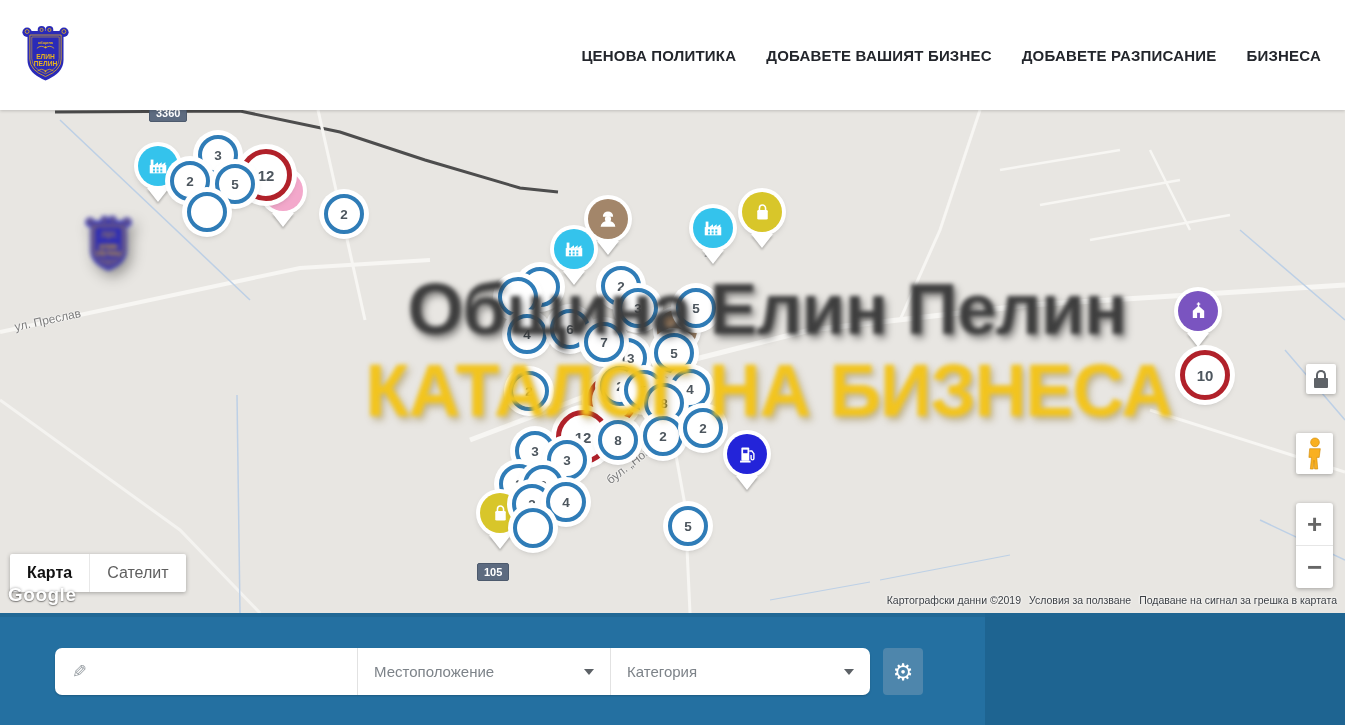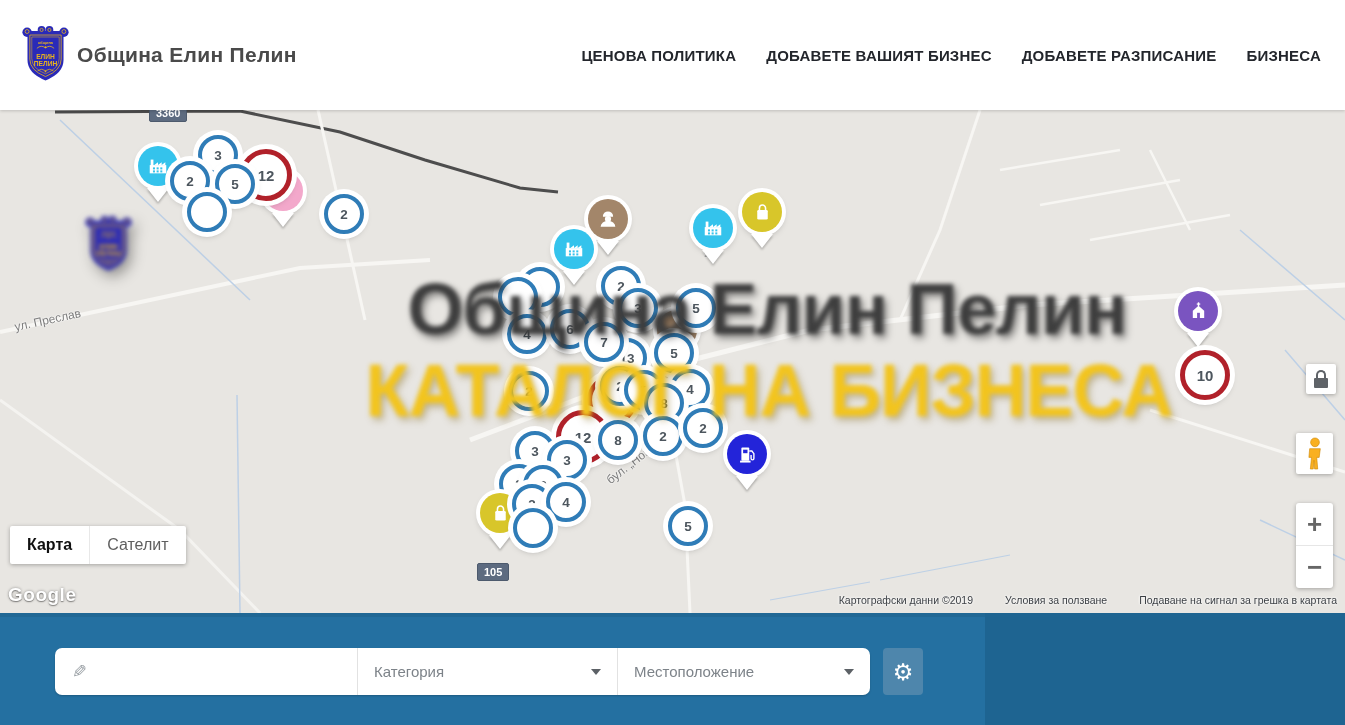--- a/index.html
+++ b/index.html
@@ -51,32 +51,32 @@
   .wm-crest { position:absolute; left:85px; top:105px; width:230px; height:285px;
     z-index:5; filter:blur(2px) drop-shadow(4px 6px 7px rgba(0,0,0,.4)); }
   .wm-line1 { position:absolute; left:767px; top:199px; transform:translate(-50%,-50%);
     z-index:5; font-size:72px; font-weight:700; color:#3e3e3e; white-space:nowrap;
     filter:blur(2.2px); text-shadow:3px 4px 6px rgba(0,0,0,.45); letter-spacing:-1px; }
   .wm-line2 { position:absolute; left:769px; top:280px; transform:translate(-50%,-50%) scaleX(.97);
     z-index:5; font-size:74px; font-weight:700; color:#f2c41e; white-space:nowrap;
     filter:blur(2.2px); text-shadow:3px 4px 6px rgba(120,90,0,.4); letter-spacing:-1px; }
 
   
-  .maptype { position:absolute; left:10px; top:416px; z-index:10; display:flex;
+  .maptype { position:absolute; left:10px; top:444px; z-index:10; display:flex;
     background:#fff; box-shadow:0 1px 4px rgba(0,0,0,.3); border-radius:2px; }
   .maptype div { padding:10px 17px; font-size:16px; cursor:pointer; }
   .maptype .active { font-weight:700; color:#111; }
   .maptype .inactive { color:#5f5f5f; border-left:1px solid #e8e8e8; }
 
   .google-logo { position:absolute; left:8px; top:474px; z-index:10; color:#fff;
     font-size:19px; font-weight:700; letter-spacing:.5px;
     text-shadow:0 0 3px rgba(0,0,0,.4), 0 1px 1px rgba(0,0,0,.35); }
 
   .attribution { position:absolute; right:8px; top:484px; z-index:10; display:flex;
-    gap:32px; font-size:10.5px; color:#3b3f44;
+    gap:8px; font-size:10.5px; color:#3b3f44;
     text-shadow:0 0 3px #fff,0 0 3px #fff; }
   .attribution span { cursor:pointer; }
 
   .ctl-lock { position:absolute; left:1306px; top:254px; width:30px; height:30px;
     background:#fff; z-index:10; box-shadow:0 1px 4px rgba(0,0,0,.3); border-radius:2px;
     display:flex; align-items:center; justify-content:center; cursor:pointer; }
   .ctl-pegman { position:absolute; left:1296px; top:323px; width:37px; height:41px;
     background:#fff; z-index:10; box-shadow:0 1px 4px rgba(0,0,0,.3); border-radius:2px;
     display:flex; align-items:center; justify-content:center; cursor:pointer; }
   .ctl-zoom { position:absolute; left:1296px; top:393px; width:37px; height:85px;
@@ -142,21 +142,20 @@
       <path d="M25,29 L25,84 Q25,109 60,123 Q95,109 95,84 L95,29 Z" fill="none" stroke="#e8b41c" stroke-width="1.4"></path>
       <text x="60" y="47" text-anchor="middle" font-size="10" font-weight="bold" fill="#e8b41c">община</text>
       <path d="M38,58 Q49,48 60,57 Q71,48 82,58" fill="none" stroke="#e8b41c" stroke-width="2"></path>
       <circle cx="60" cy="55" r="2.4" fill="#e8b41c"></circle>
       <text x="60" y="85" text-anchor="middle" font-size="17" font-weight="bold" fill="#e8b41c">ЕЛИН</text>
       <text x="60" y="104" text-anchor="middle" font-size="17" font-weight="bold" fill="#e8b41c">ПЕЛИН</text>
       <path d="M40,115 Q50,108 60,115 Q70,108 80,115" fill="none" stroke="#e8b41c" stroke-width="2"></path>
       <circle cx="60" cy="117" r="2.2" fill="#e8b41c"></circle>
     </svg>
     <div class="logo-text">
-      <div class="logo-title">Община Елин Пелин</div>
     </div>
   </div>
   <nav class="nav">
     <a>ЦЕНОВА ПОЛИТИКА</a>
     <a>ДОБАВЕТЕ ВАШИЯТ БИЗНЕС</a>
     <a>ДОБАВЕТЕ РАЗПИСАНИЕ</a>
     <a>БИЗНЕСА</a>
   </nav>
 </div>
 
@@ -423,25 +422,25 @@
     <div class="street-label" style="left: 598px; top: 335px; transform: rotate(-38deg);">бул. „Новоселци"</div>
     <div class="street-label" style="left: 697px; top: 130px; transform: rotate(80deg);">ции</div>
   </div>
 
 <div class="searchbar">
   <div class="search-right"></div>
   <div class="fieldbar">
     <div class="kw">
       <span class="pencil">✎</span>
     </div>
+    <div class="dd location">
+      <span class="lbl">Местоположение</span>
+      <span class="caret"></span>
+    </div>
     <div class="dd category">
       <span class="lbl">Категория</span>
-      <span class="caret"></span>
-    </div>
-    <div class="dd location">
-      <span class="lbl">Местоположение</span>
       <span class="caret"></span>
     </div>
   </div>
   <button class="gear-btn">
     <span>⚙</span>
   </button>
 </div>
 
 </body></html>

